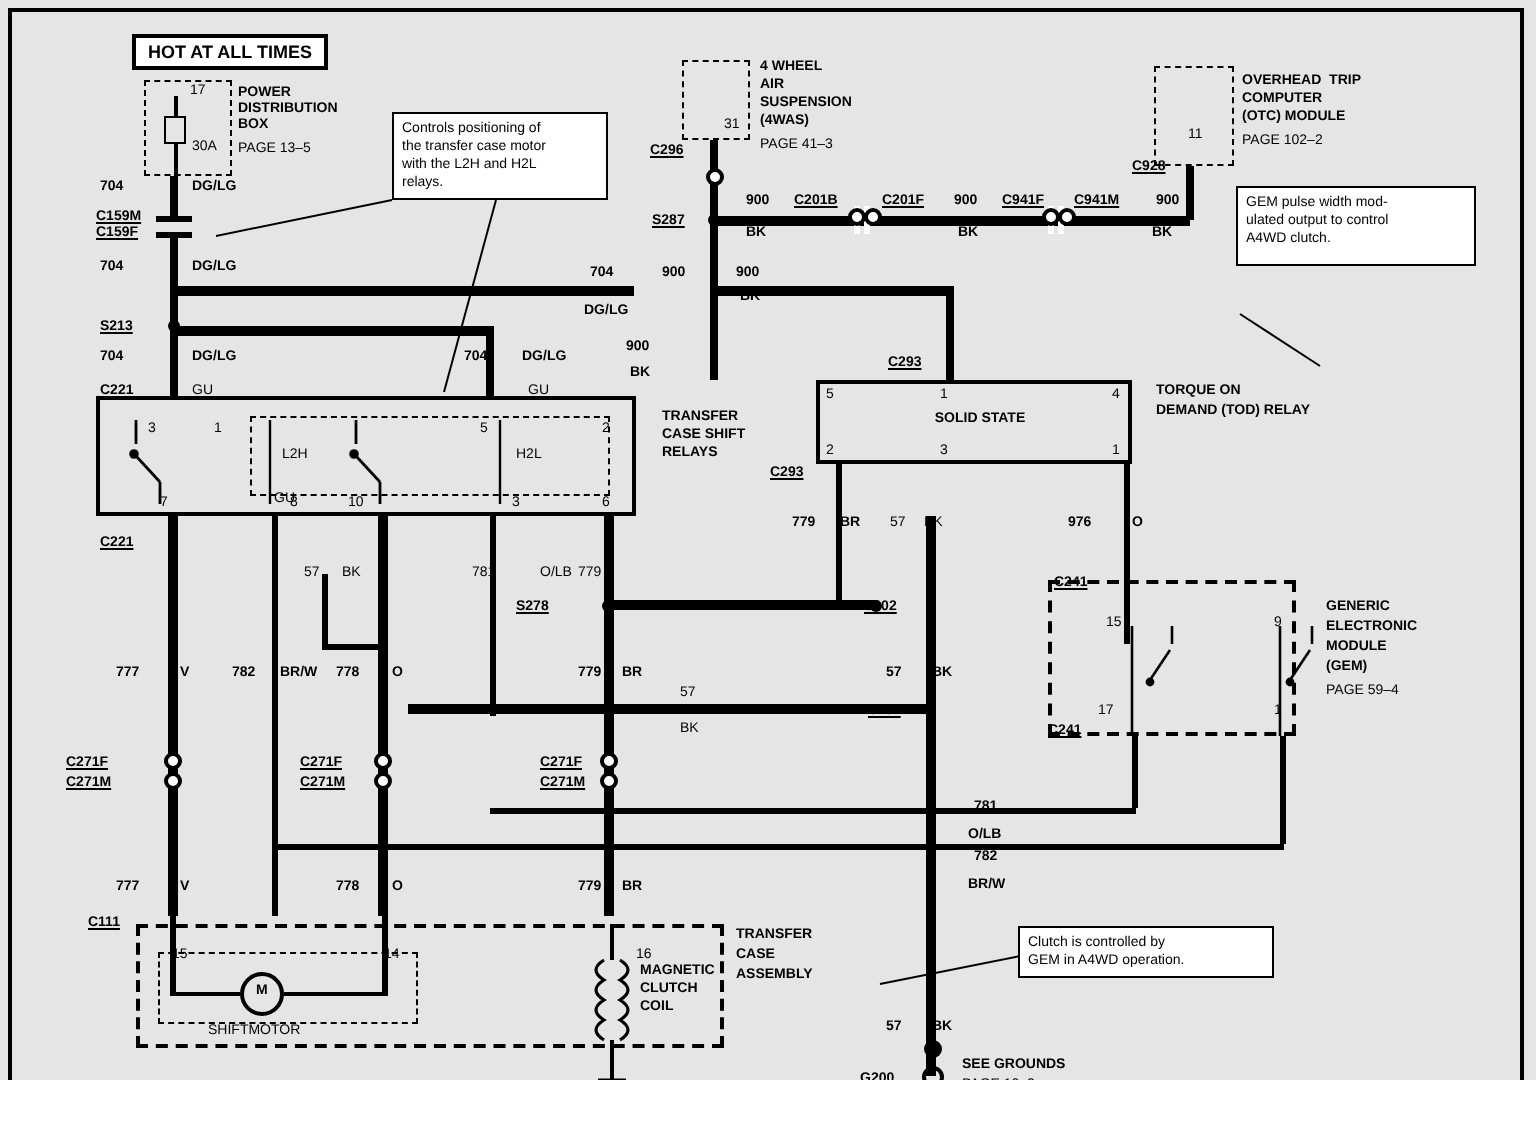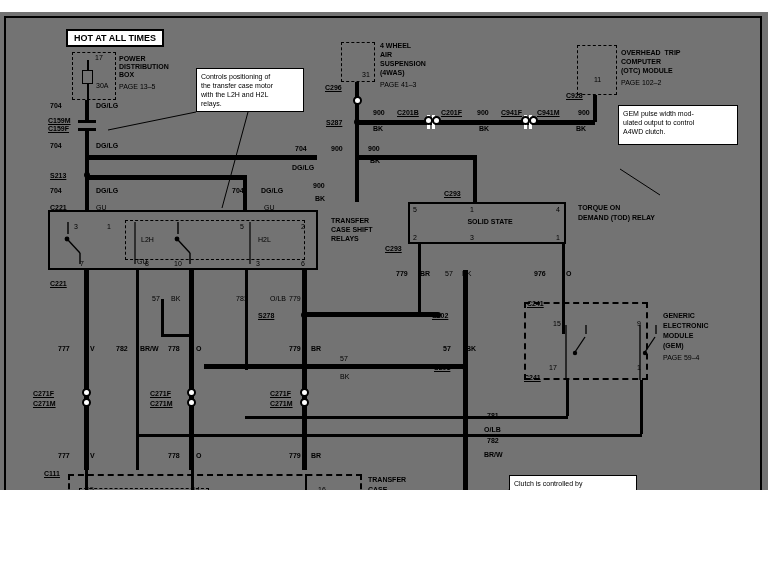--- a/index.html
+++ b/index.html
@@ -1,17 +1,17 @@
 <!DOCTYPE html>
 <html><head>
 <meta charset="utf-8">
 <style>
   html,body{margin:0;padding:0;background:#ffffff;}
   body{font-family:"Liberation Sans", sans-serif;}
-  #root{position:relative;width:768px;height:478px;background:#737373;overflow:hidden;margin-top:12px;}
+  #root{position:relative;width:768px;height:540px;background:#e5e5e5;overflow:hidden;}
   .frame{position:absolute;left:4px;top:4px;width:758px;height:552px;border:2px solid #000;box-sizing:border-box;}
   .lbl{position:absolute;font-size:7px;line-height:8px;color:#000;white-space:pre;letter-spacing:0px;}
   .lbl.b{font-weight:bold;}
   .lbl.u{text-decoration:underline;}
   .lbl.c{text-align:center;}
   .w{position:absolute;background:#000;}
   .w.v{width:2px;}
   .w.t{height:4px;}
   .box{position:absolute;border:2px solid #000;box-sizing:border-box;background:transparent;}
   .dbox{position:absolute;border:1px dashed #000;box-sizing:border-box;background:transparent;}

